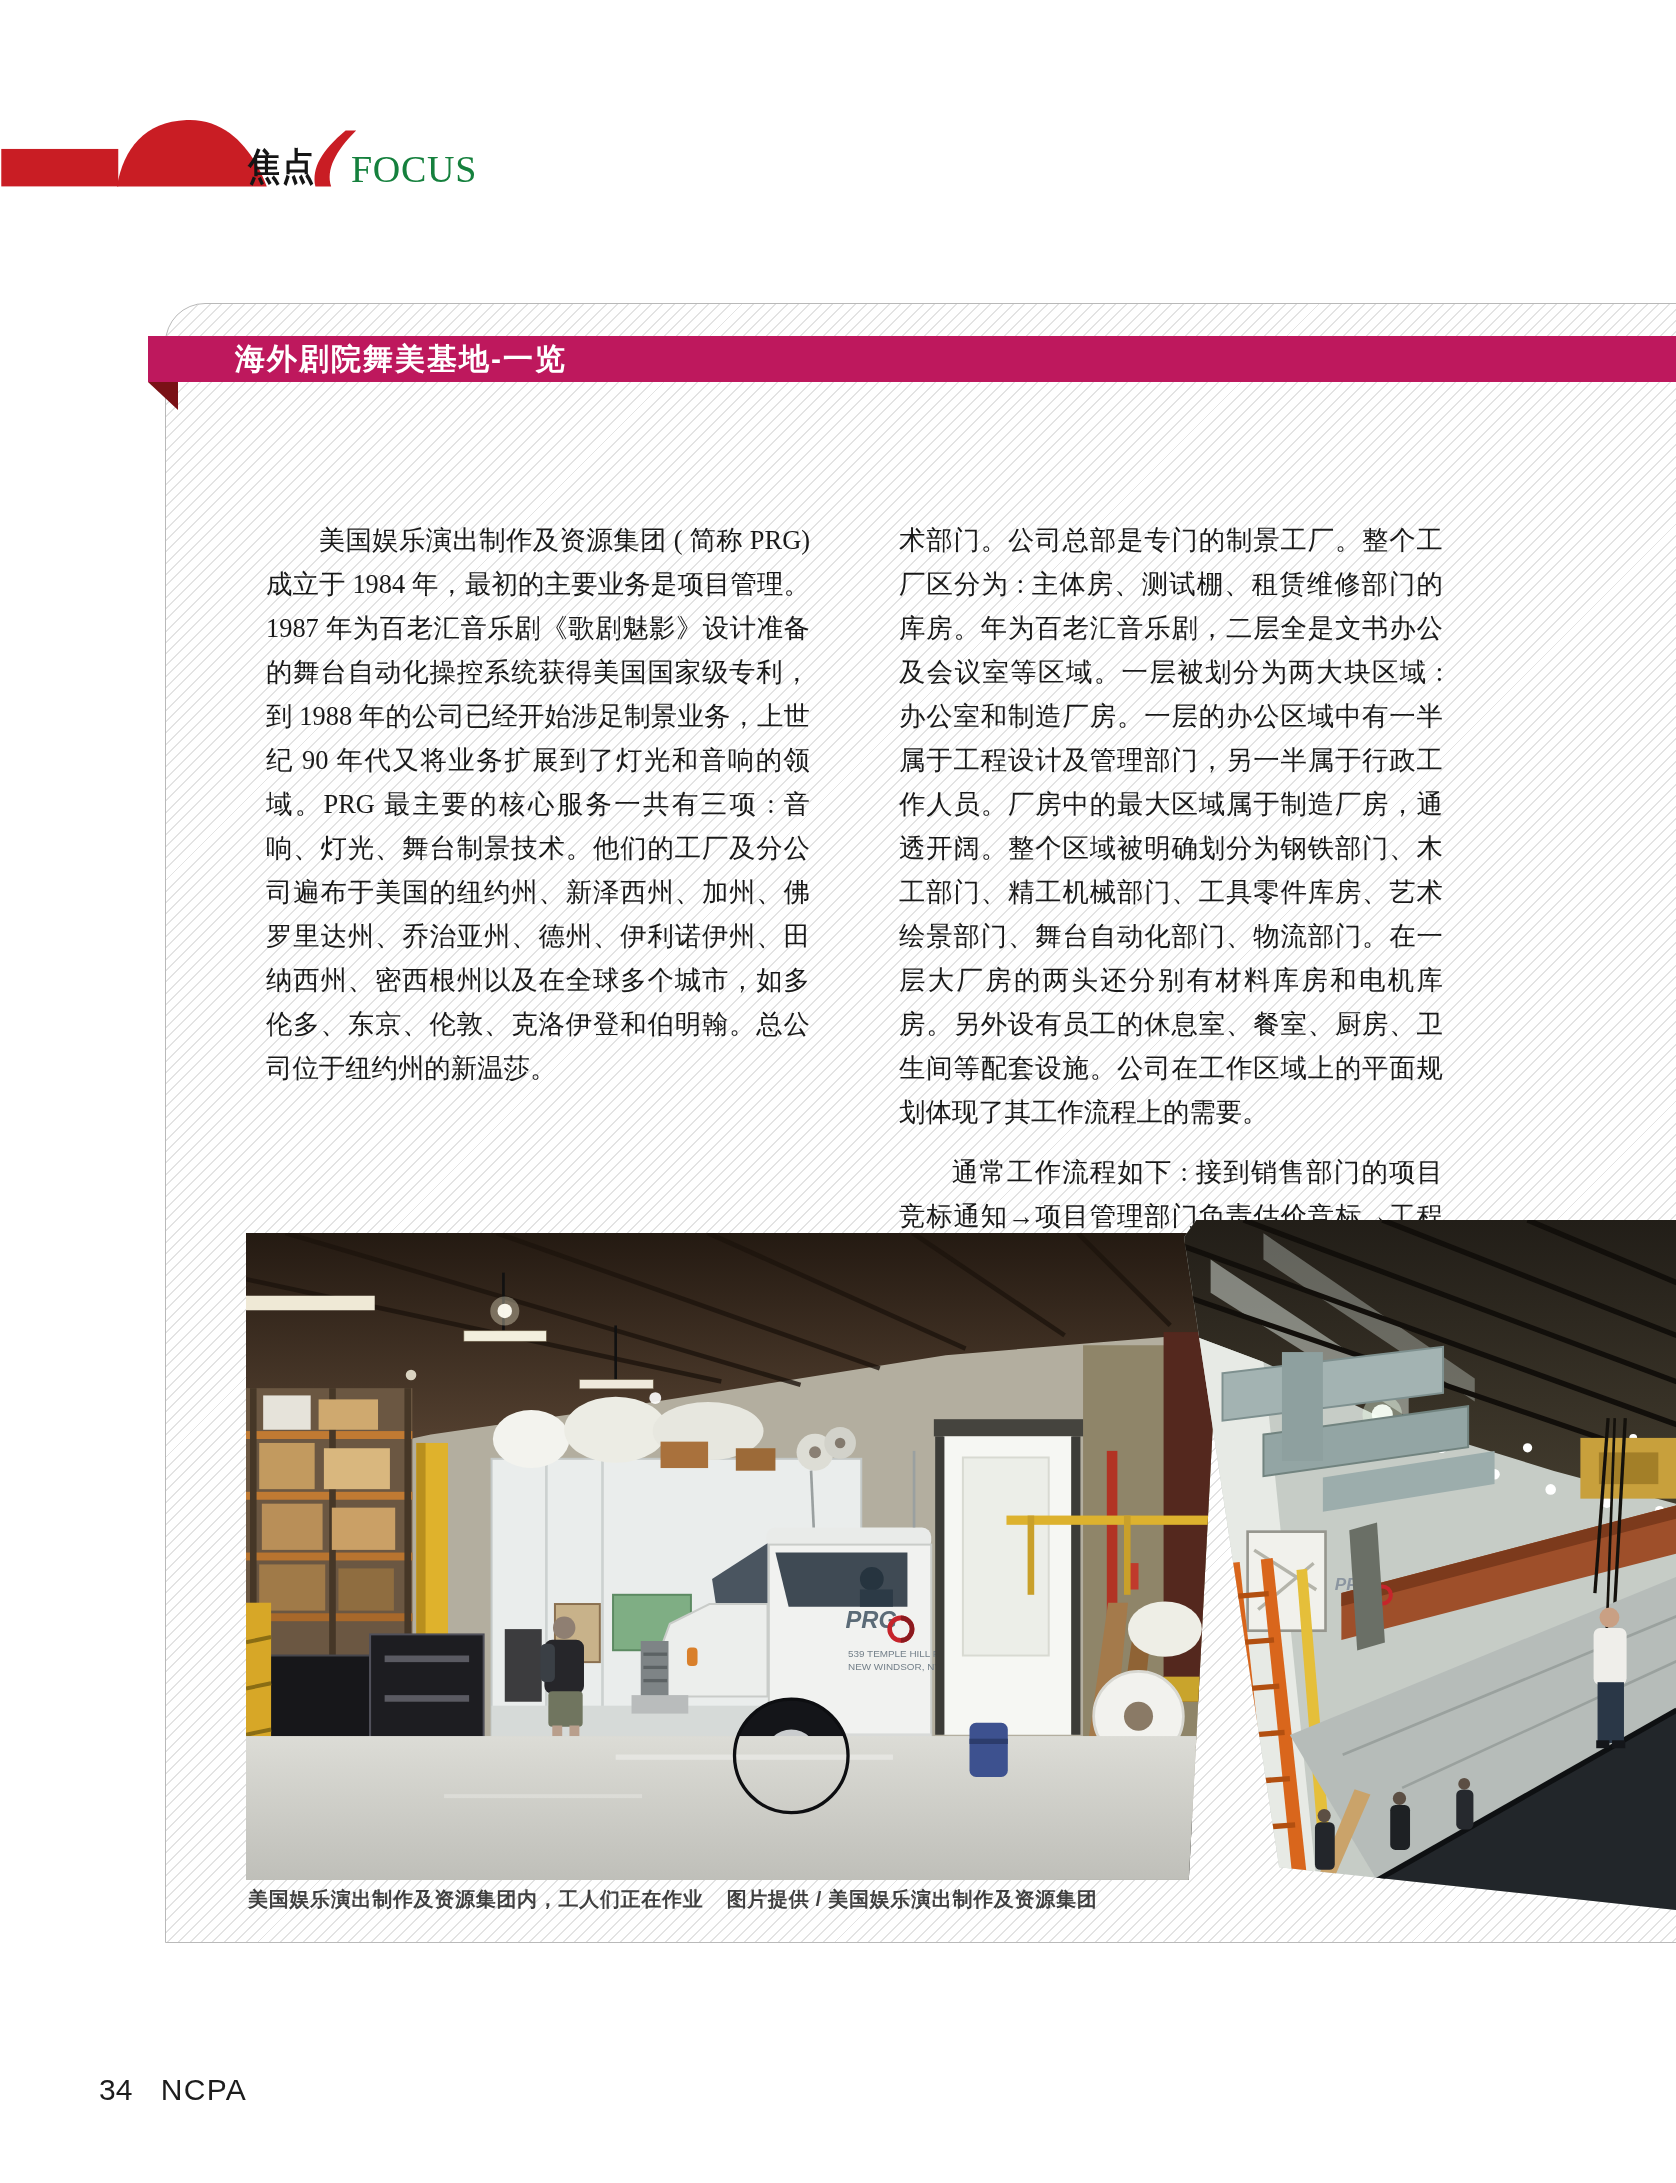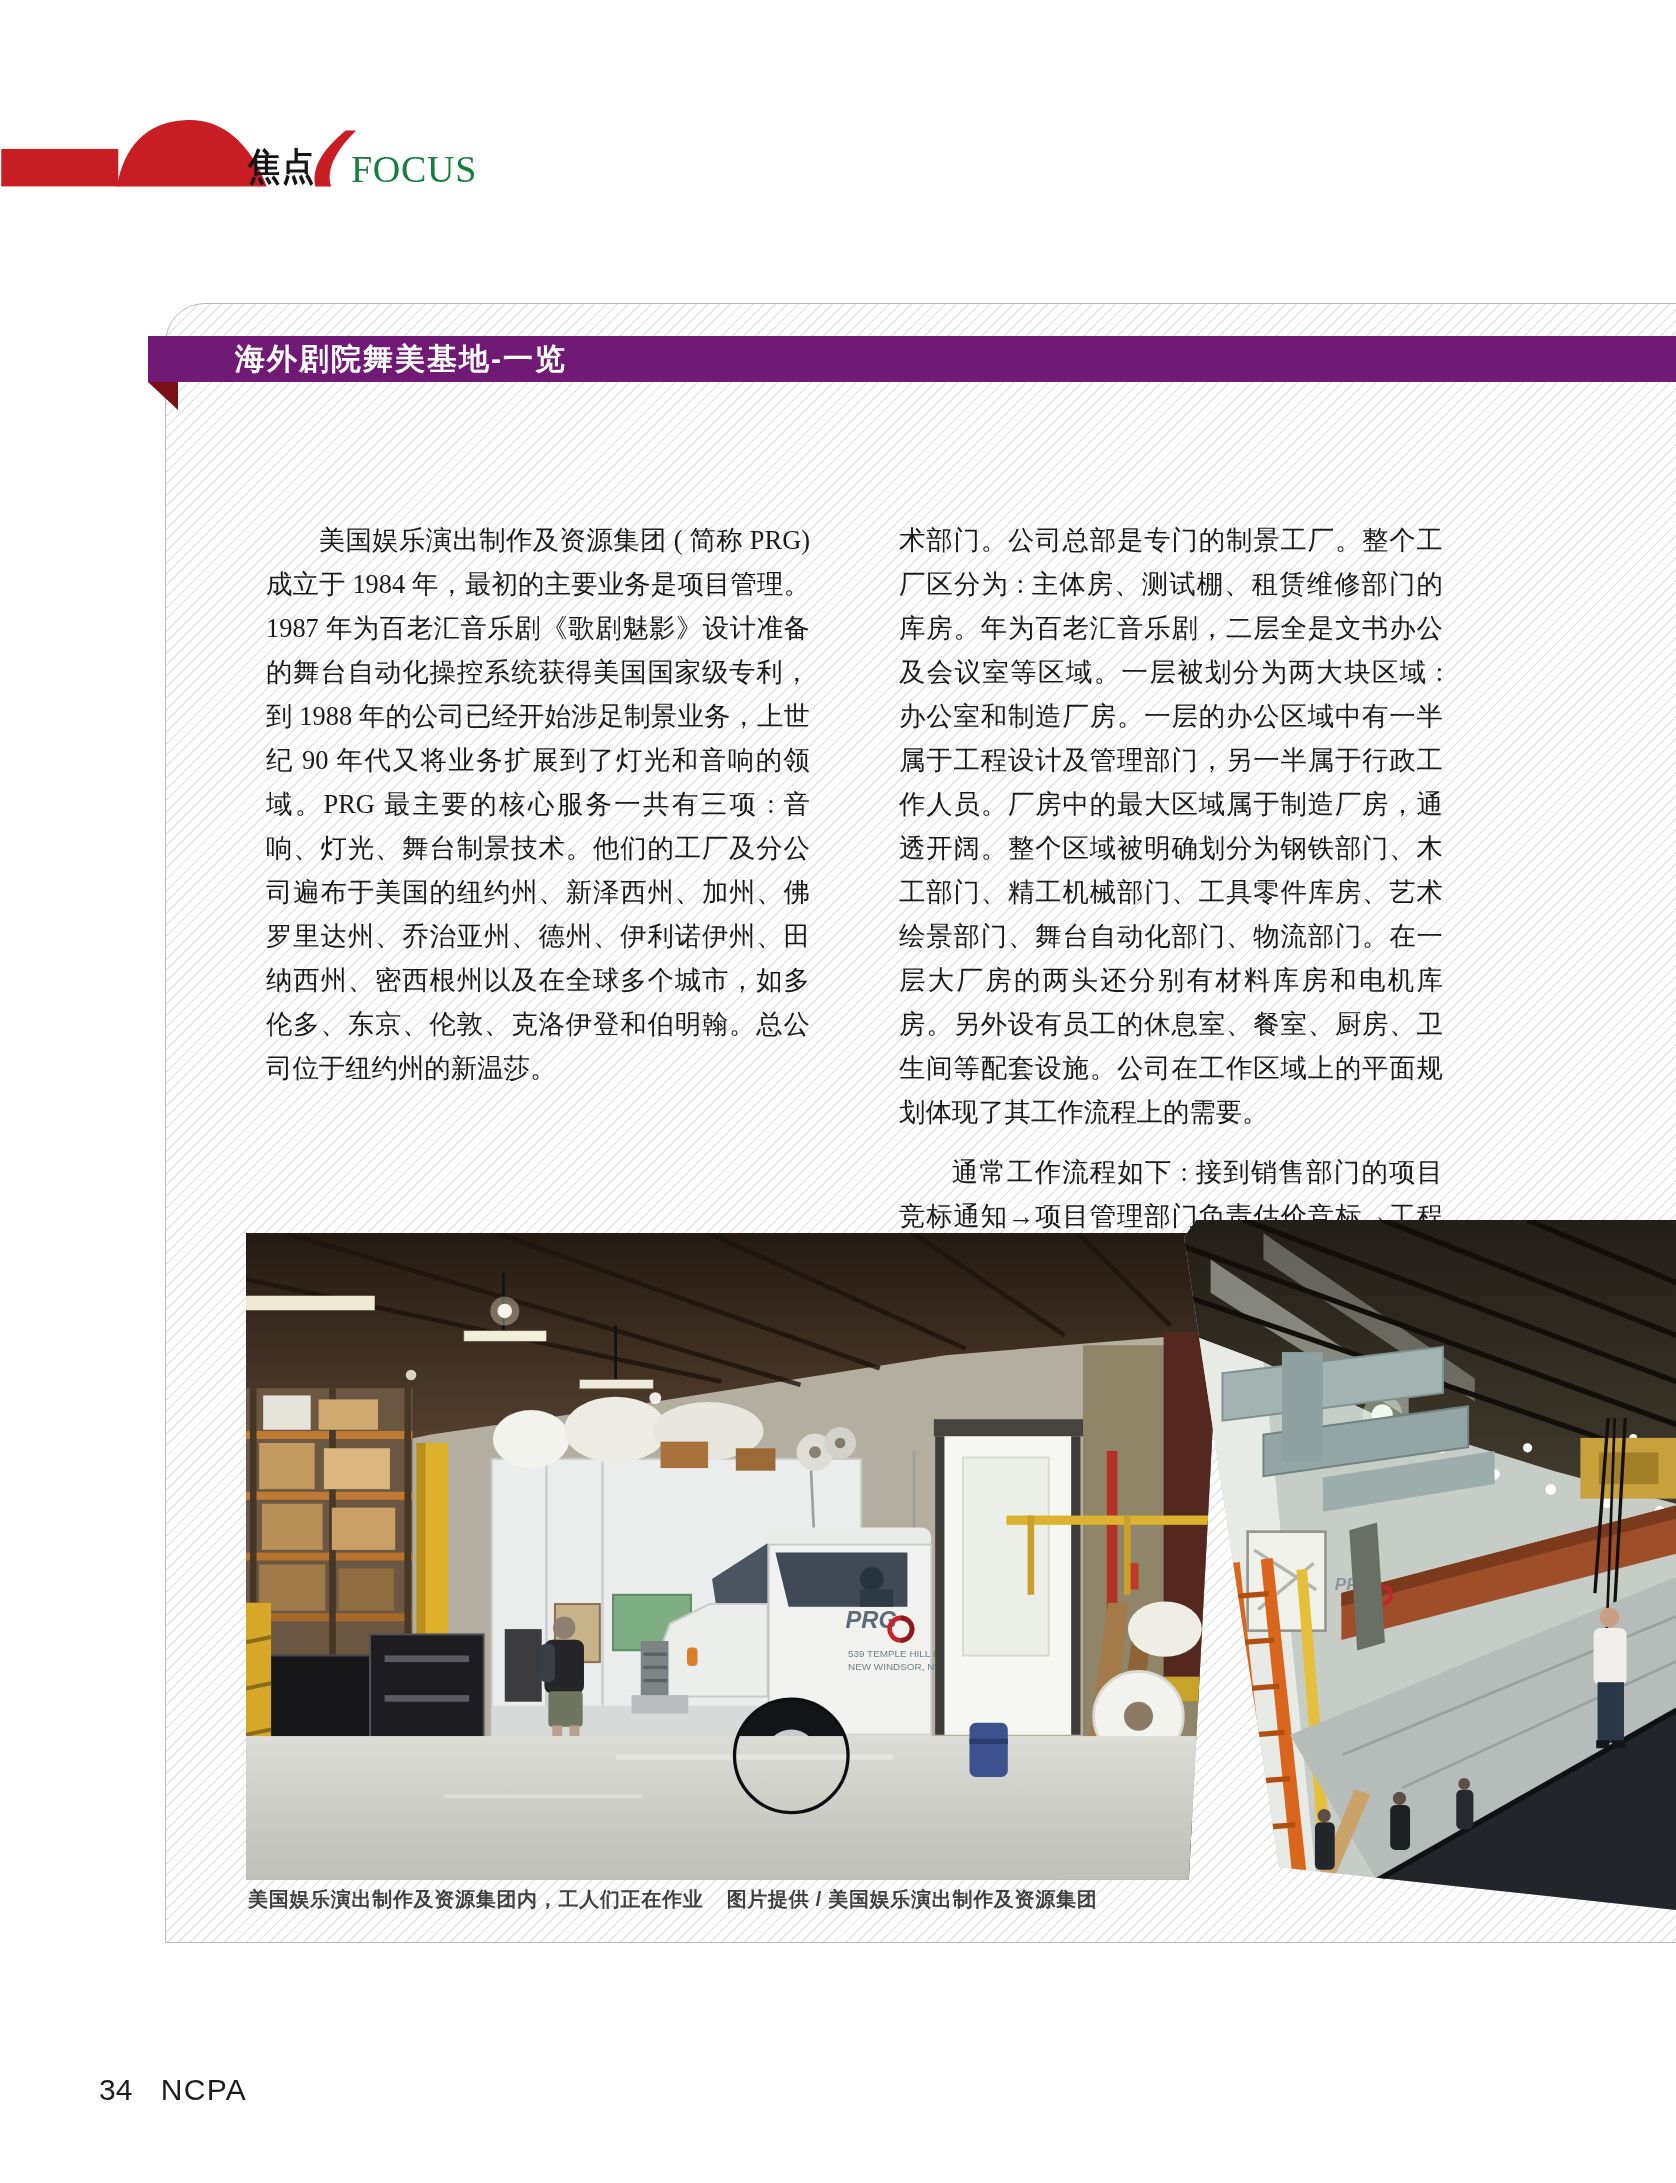--- a/index.html
+++ b/index.html
@@ -21,21 +21,21 @@
   
   #card{
     position:absolute;left:165px;top:303px;width:1513px;height:1638px;
     border:1.3px solid #b9b9b9;border-radius:40px 0 0 0;
     background:
       repeating-linear-gradient(135deg,#ffffff 0px,#ffffff 6.6px,#e3e3e3 6.6px,#e3e3e3 8px);
   }
   
   #ribbon{
     position:absolute;left:148px;top:336px;width:1528px;height:46px;
-    background:#701a75;display:flex;align-items:center;
+    background:#be185d;display:flex;align-items:center;
   }
   #ribbon span{
     padding-left:87px;color:#ffffff;font-size:30px;font-weight:bold;
     letter-spacing:2px;font-family:"Liberation Sans",sans-serif;
   }
   #ribbon-fold{
     position:absolute;left:148px;top:382px;width:30px;height:28px;
     background:#7a1116;clip-path:polygon(0 0,100% 0,100% 100%);
   }
   

